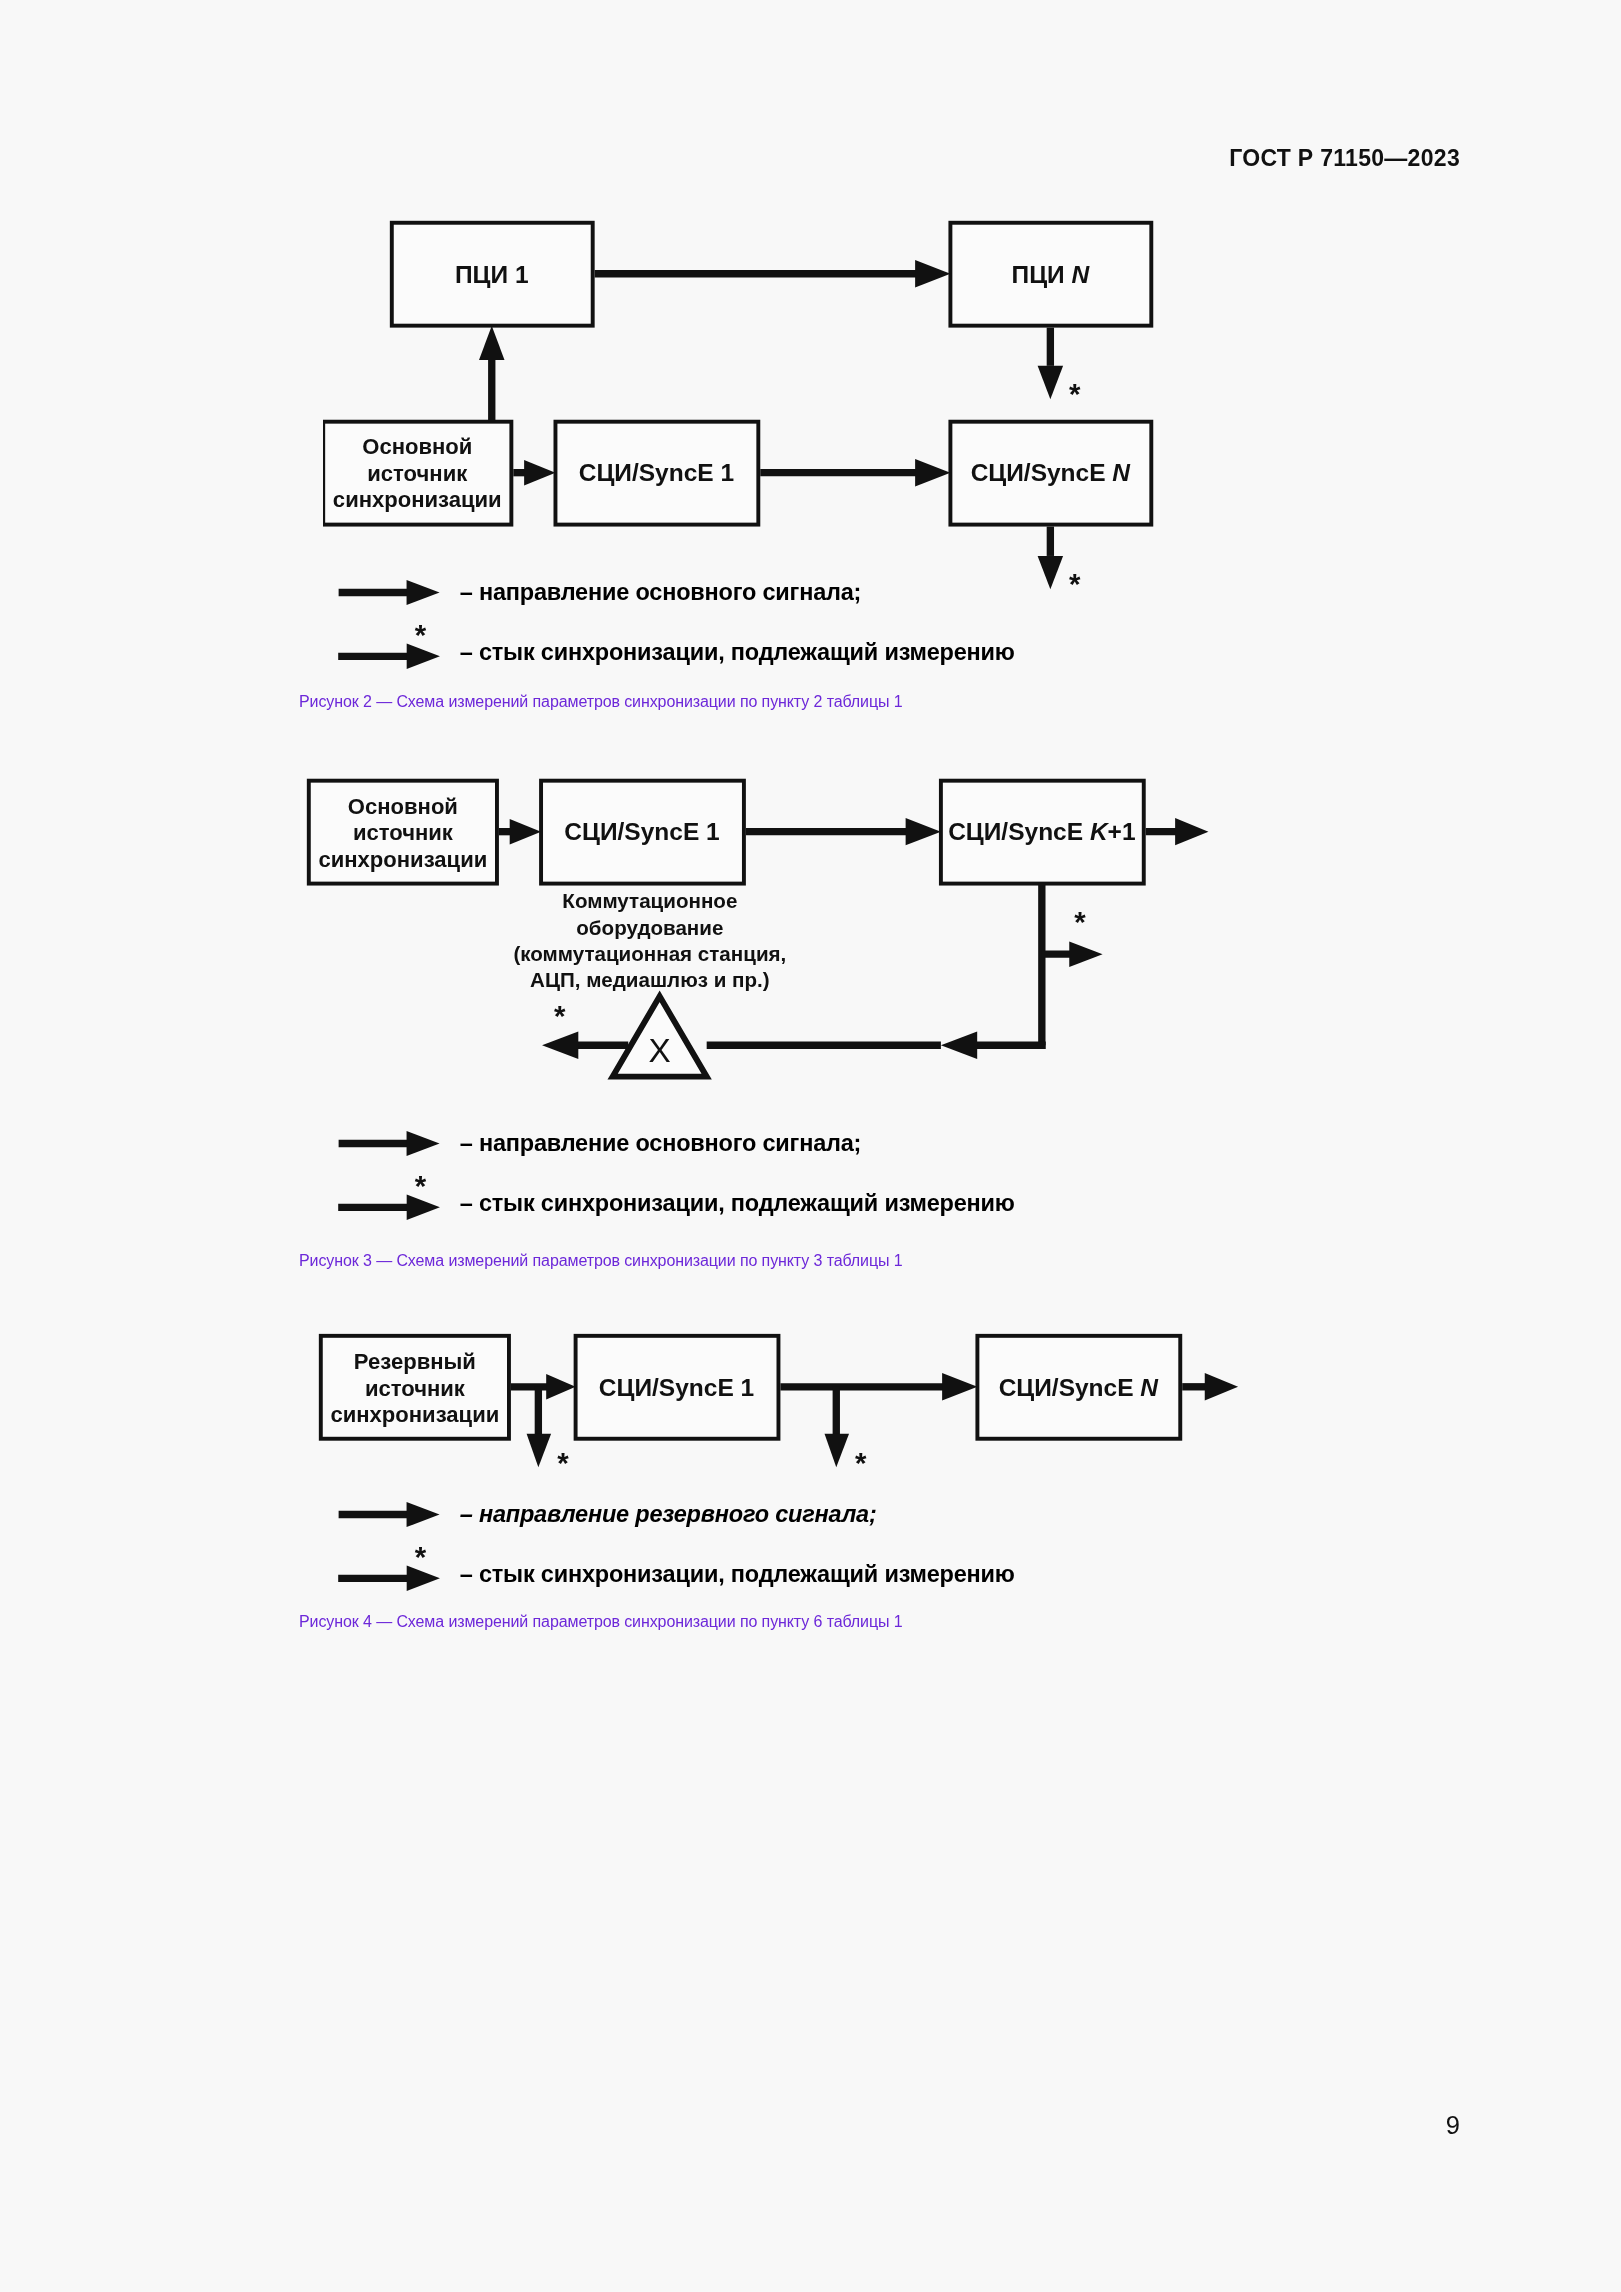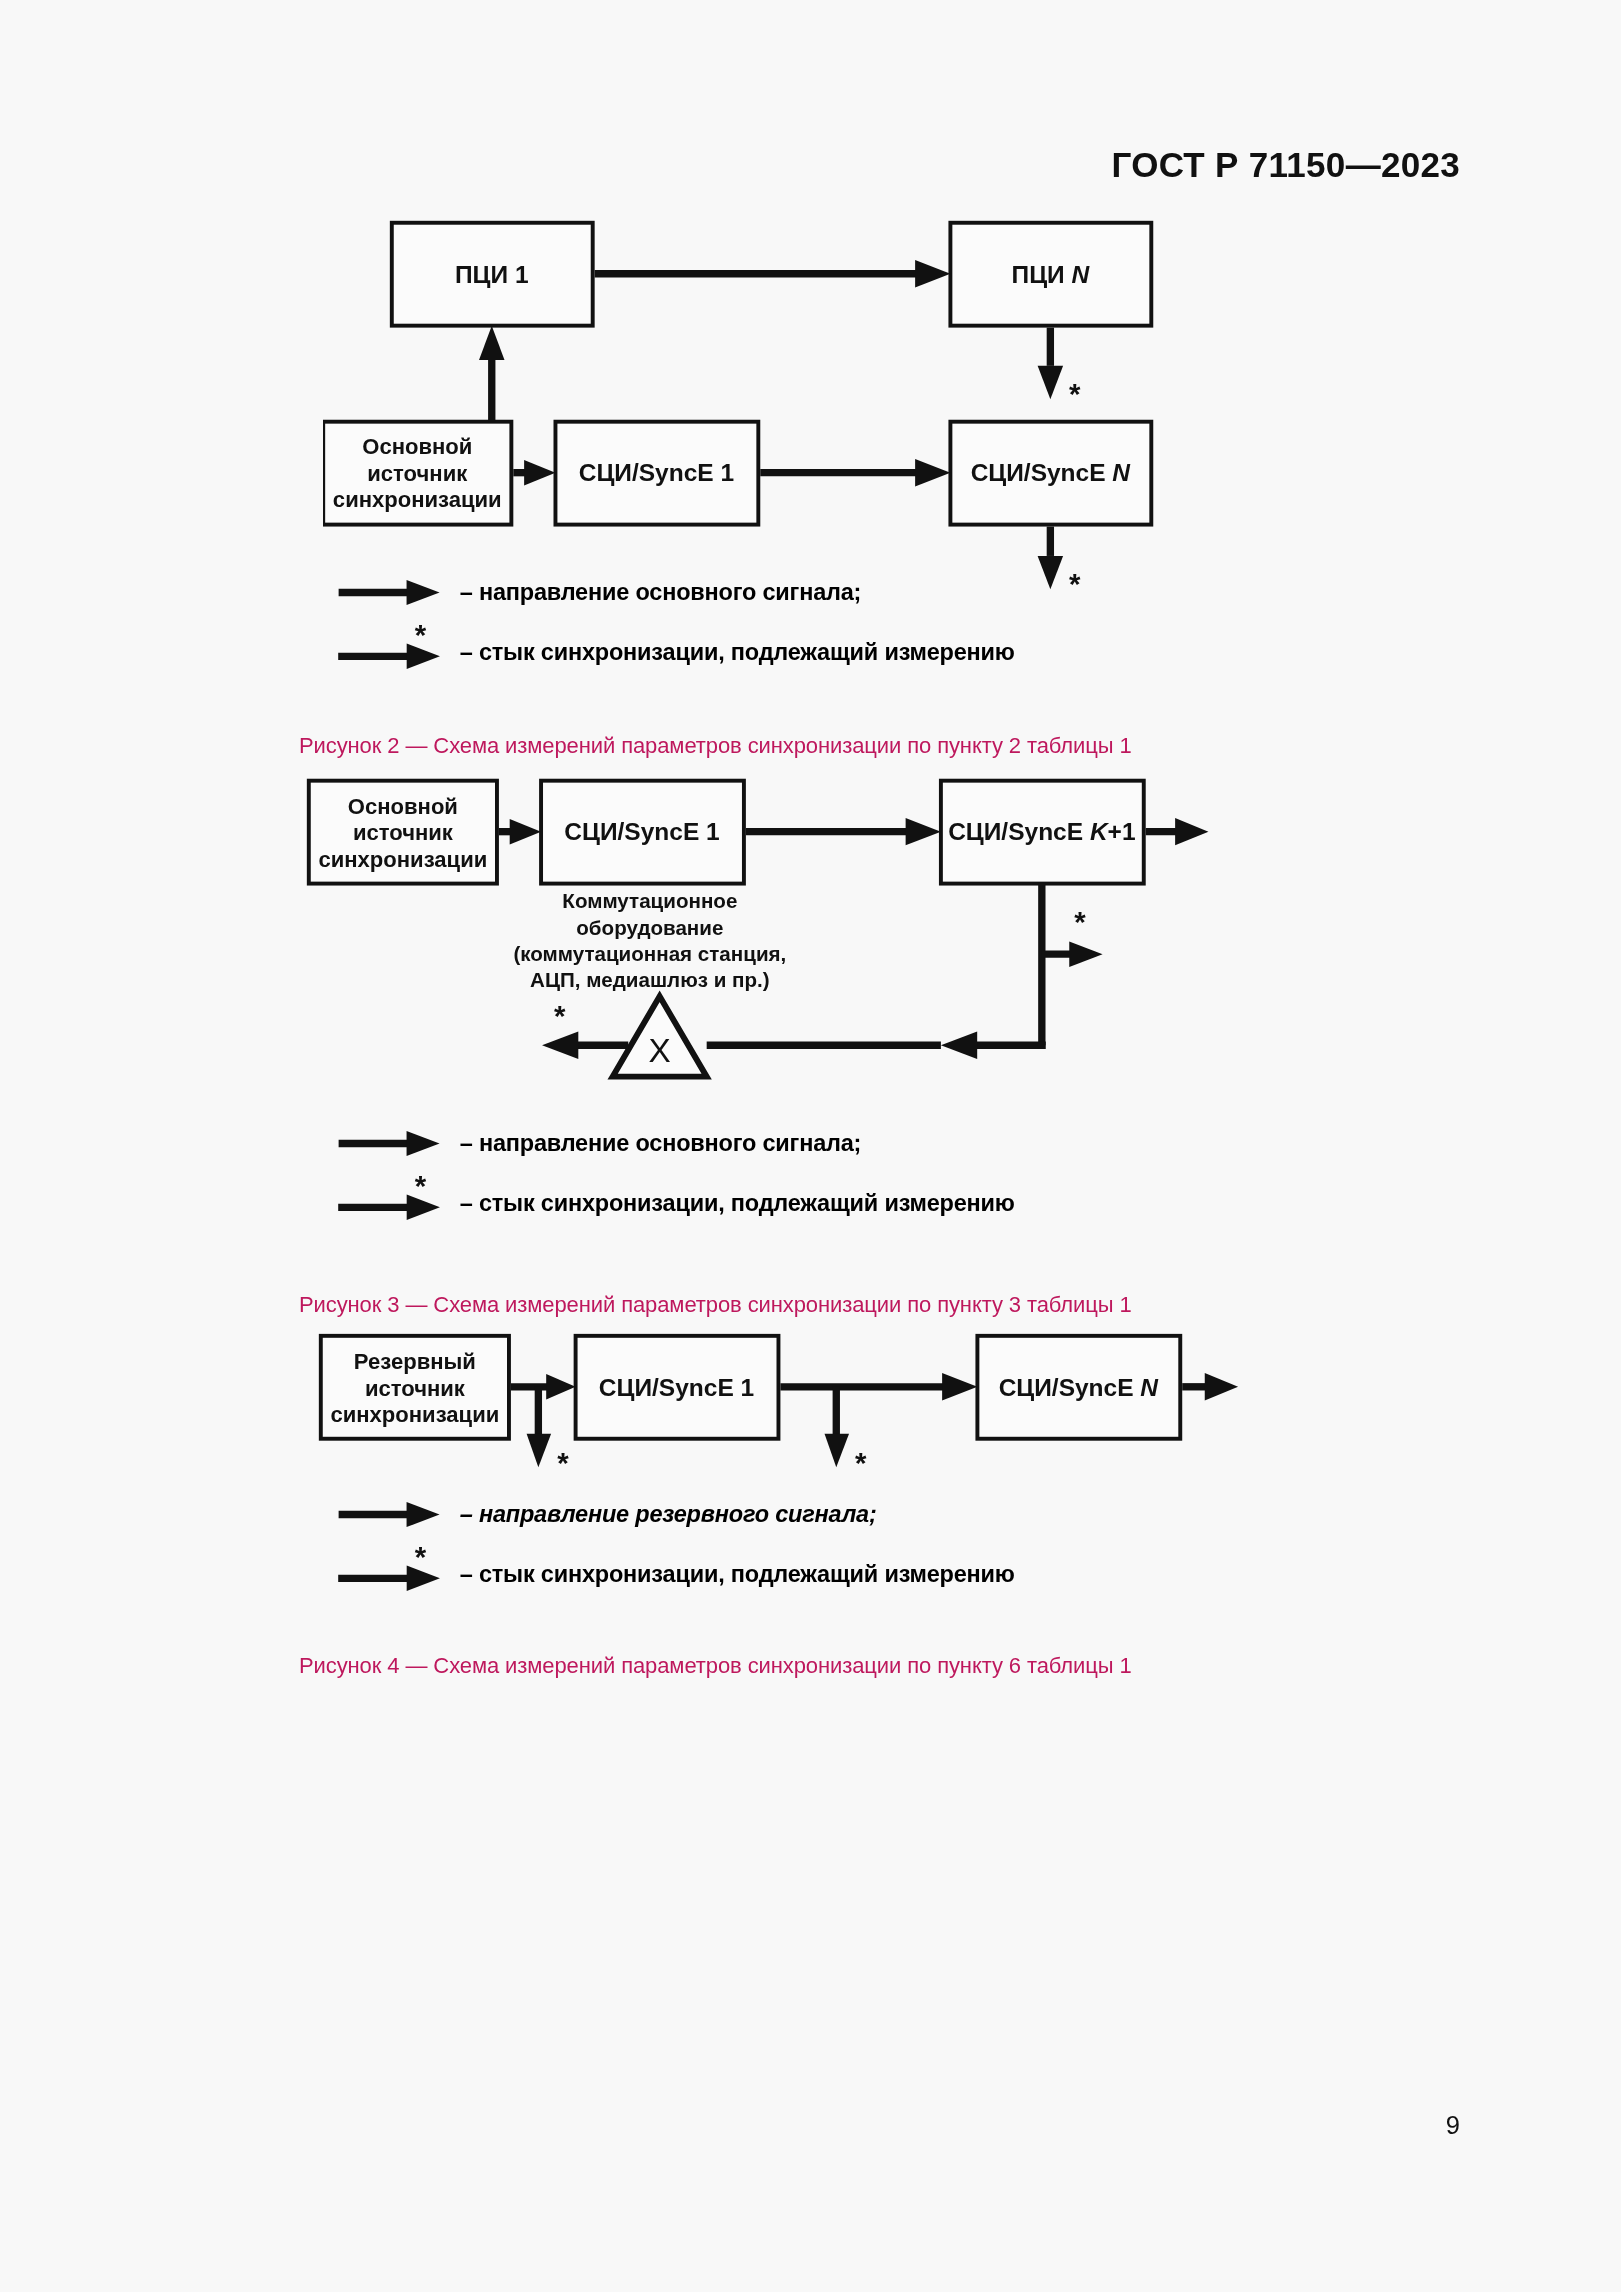--- a/index.html
+++ b/index.html
@@ -16,41 +16,40 @@
     overflow: hidden;
   }
   .page {
     position: absolute;
     inset: 0;
   }
   .header-line {
     position: absolute;
     top: 145px;
     right: 161px;
-    font-size: 35px;
+    font-size: 23px;
     font-weight: bold;
     letter-spacing: 0.3px;
     color: #111;
     white-space: nowrap;
   }
   .page-number {
     position: absolute;
     bottom: 153px;
     right: 161px;
     font-size: 25.5px;
     color: #111;
   }
   .fig-caption {
     position: absolute;
     left: 299px;
-    font-size: 22px;
-    color: #be185d;
+    font-size: 16px;
+    color: #6d28d9;
     white-space: nowrap;
     letter-spacing: -0.1px;
-    margin-top: 40px;
   }
   .legend-row {
     position: absolute;
     display: flex;
     align-items: center;
     white-space: nowrap;
   }
   .legend-text {
     font-size: 23.5px;
     font-weight: bold;

